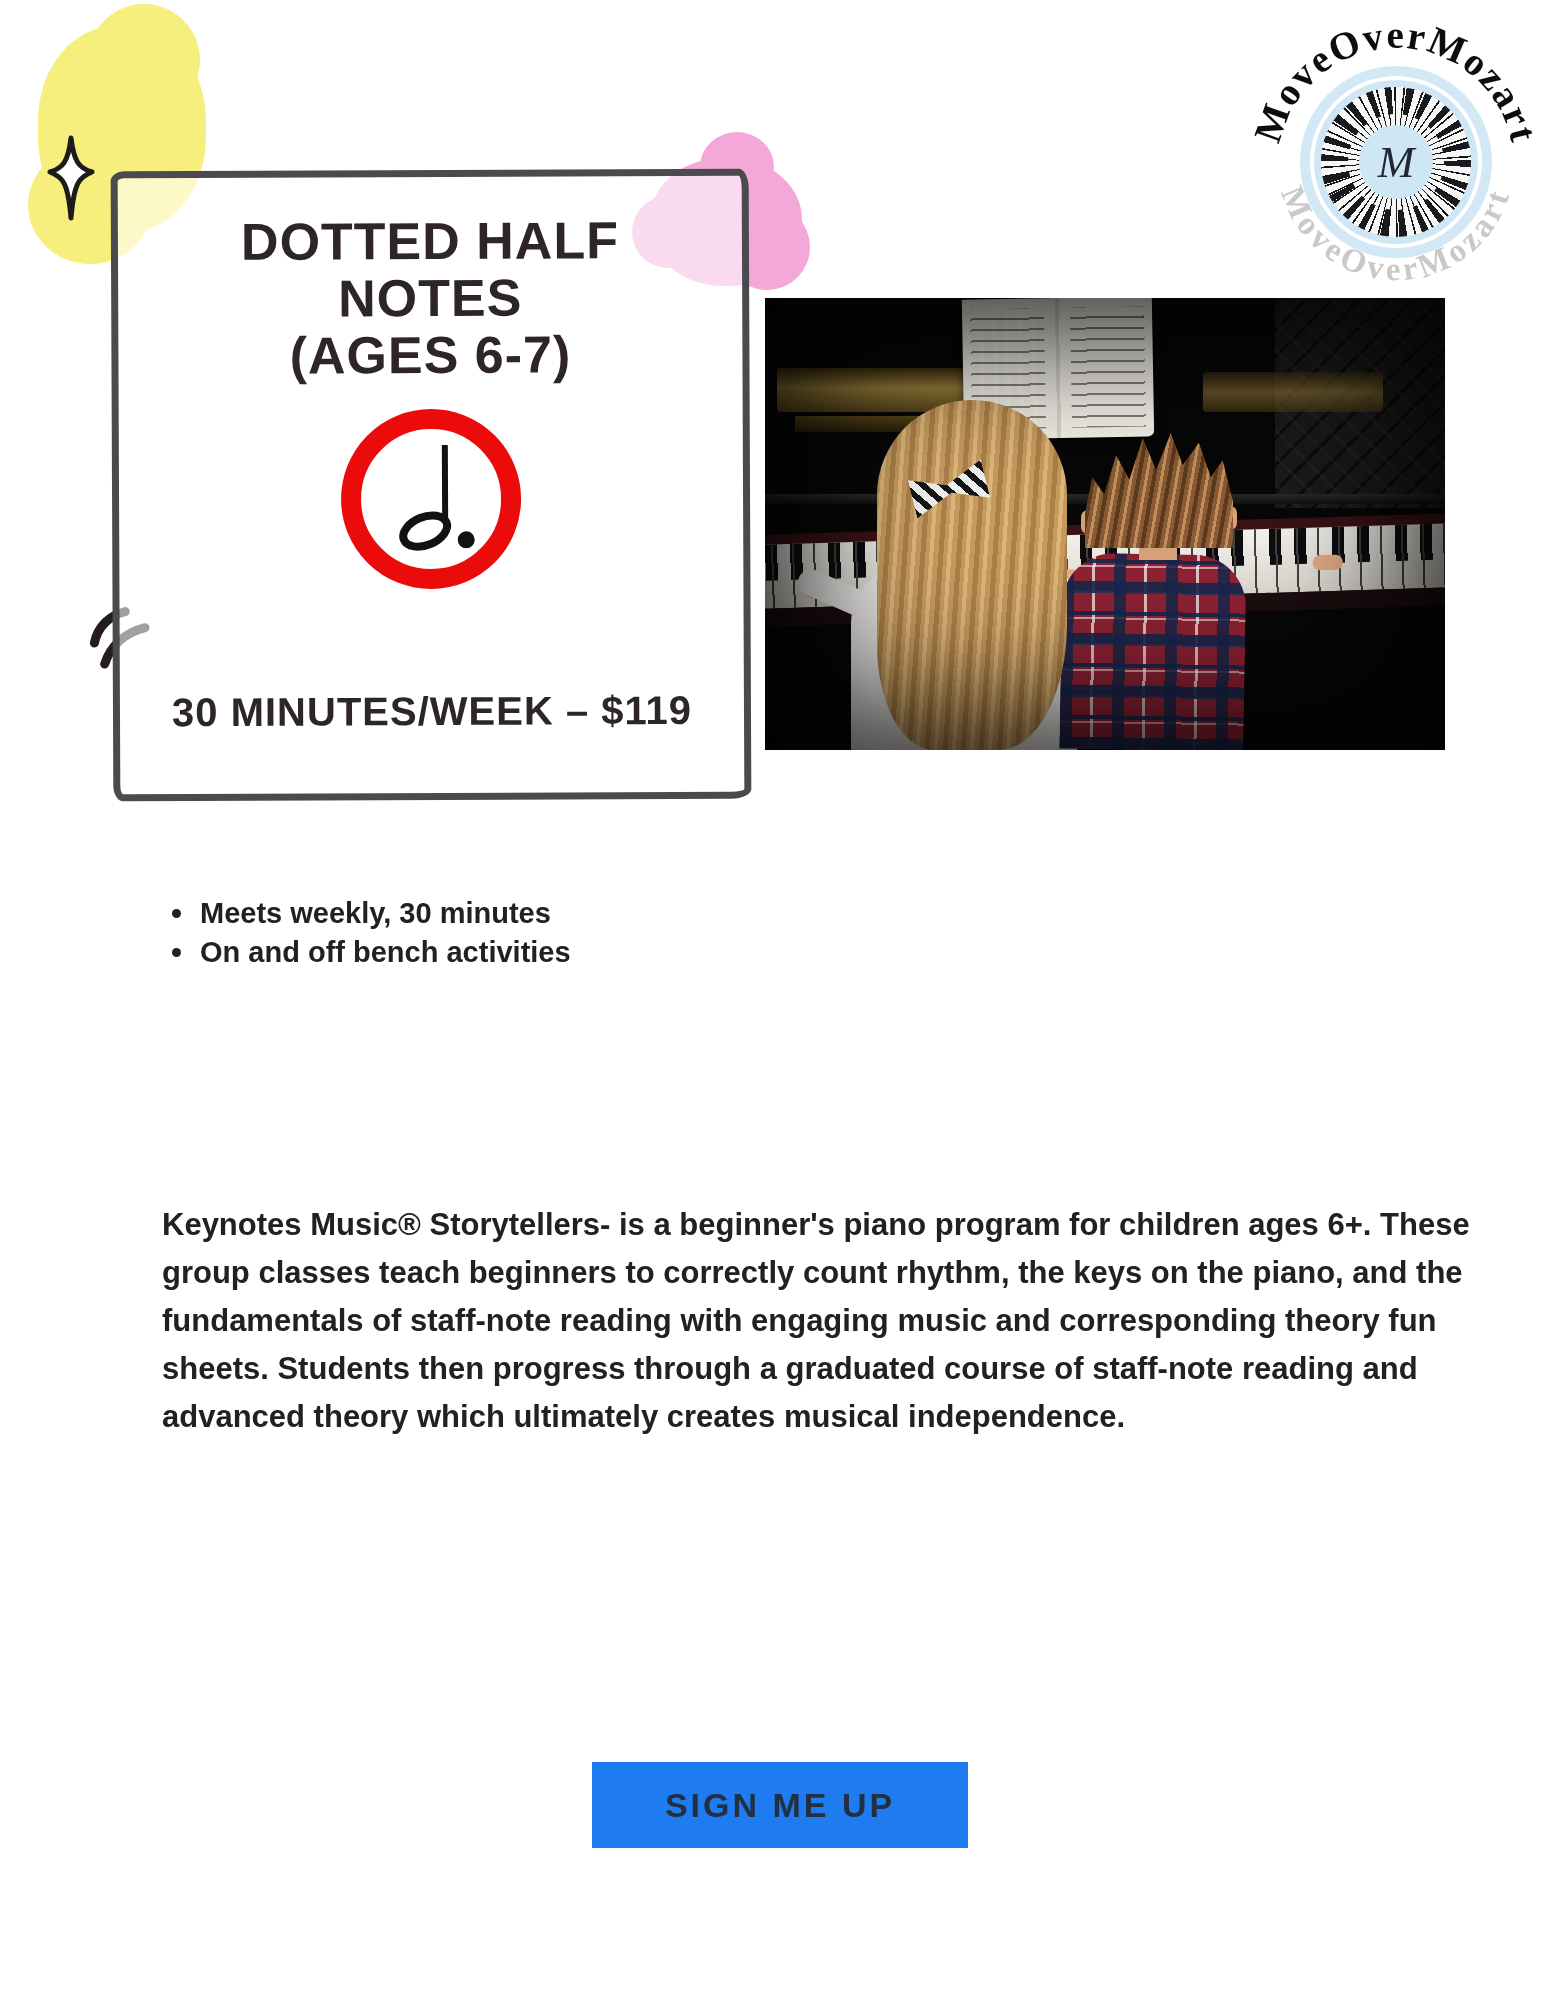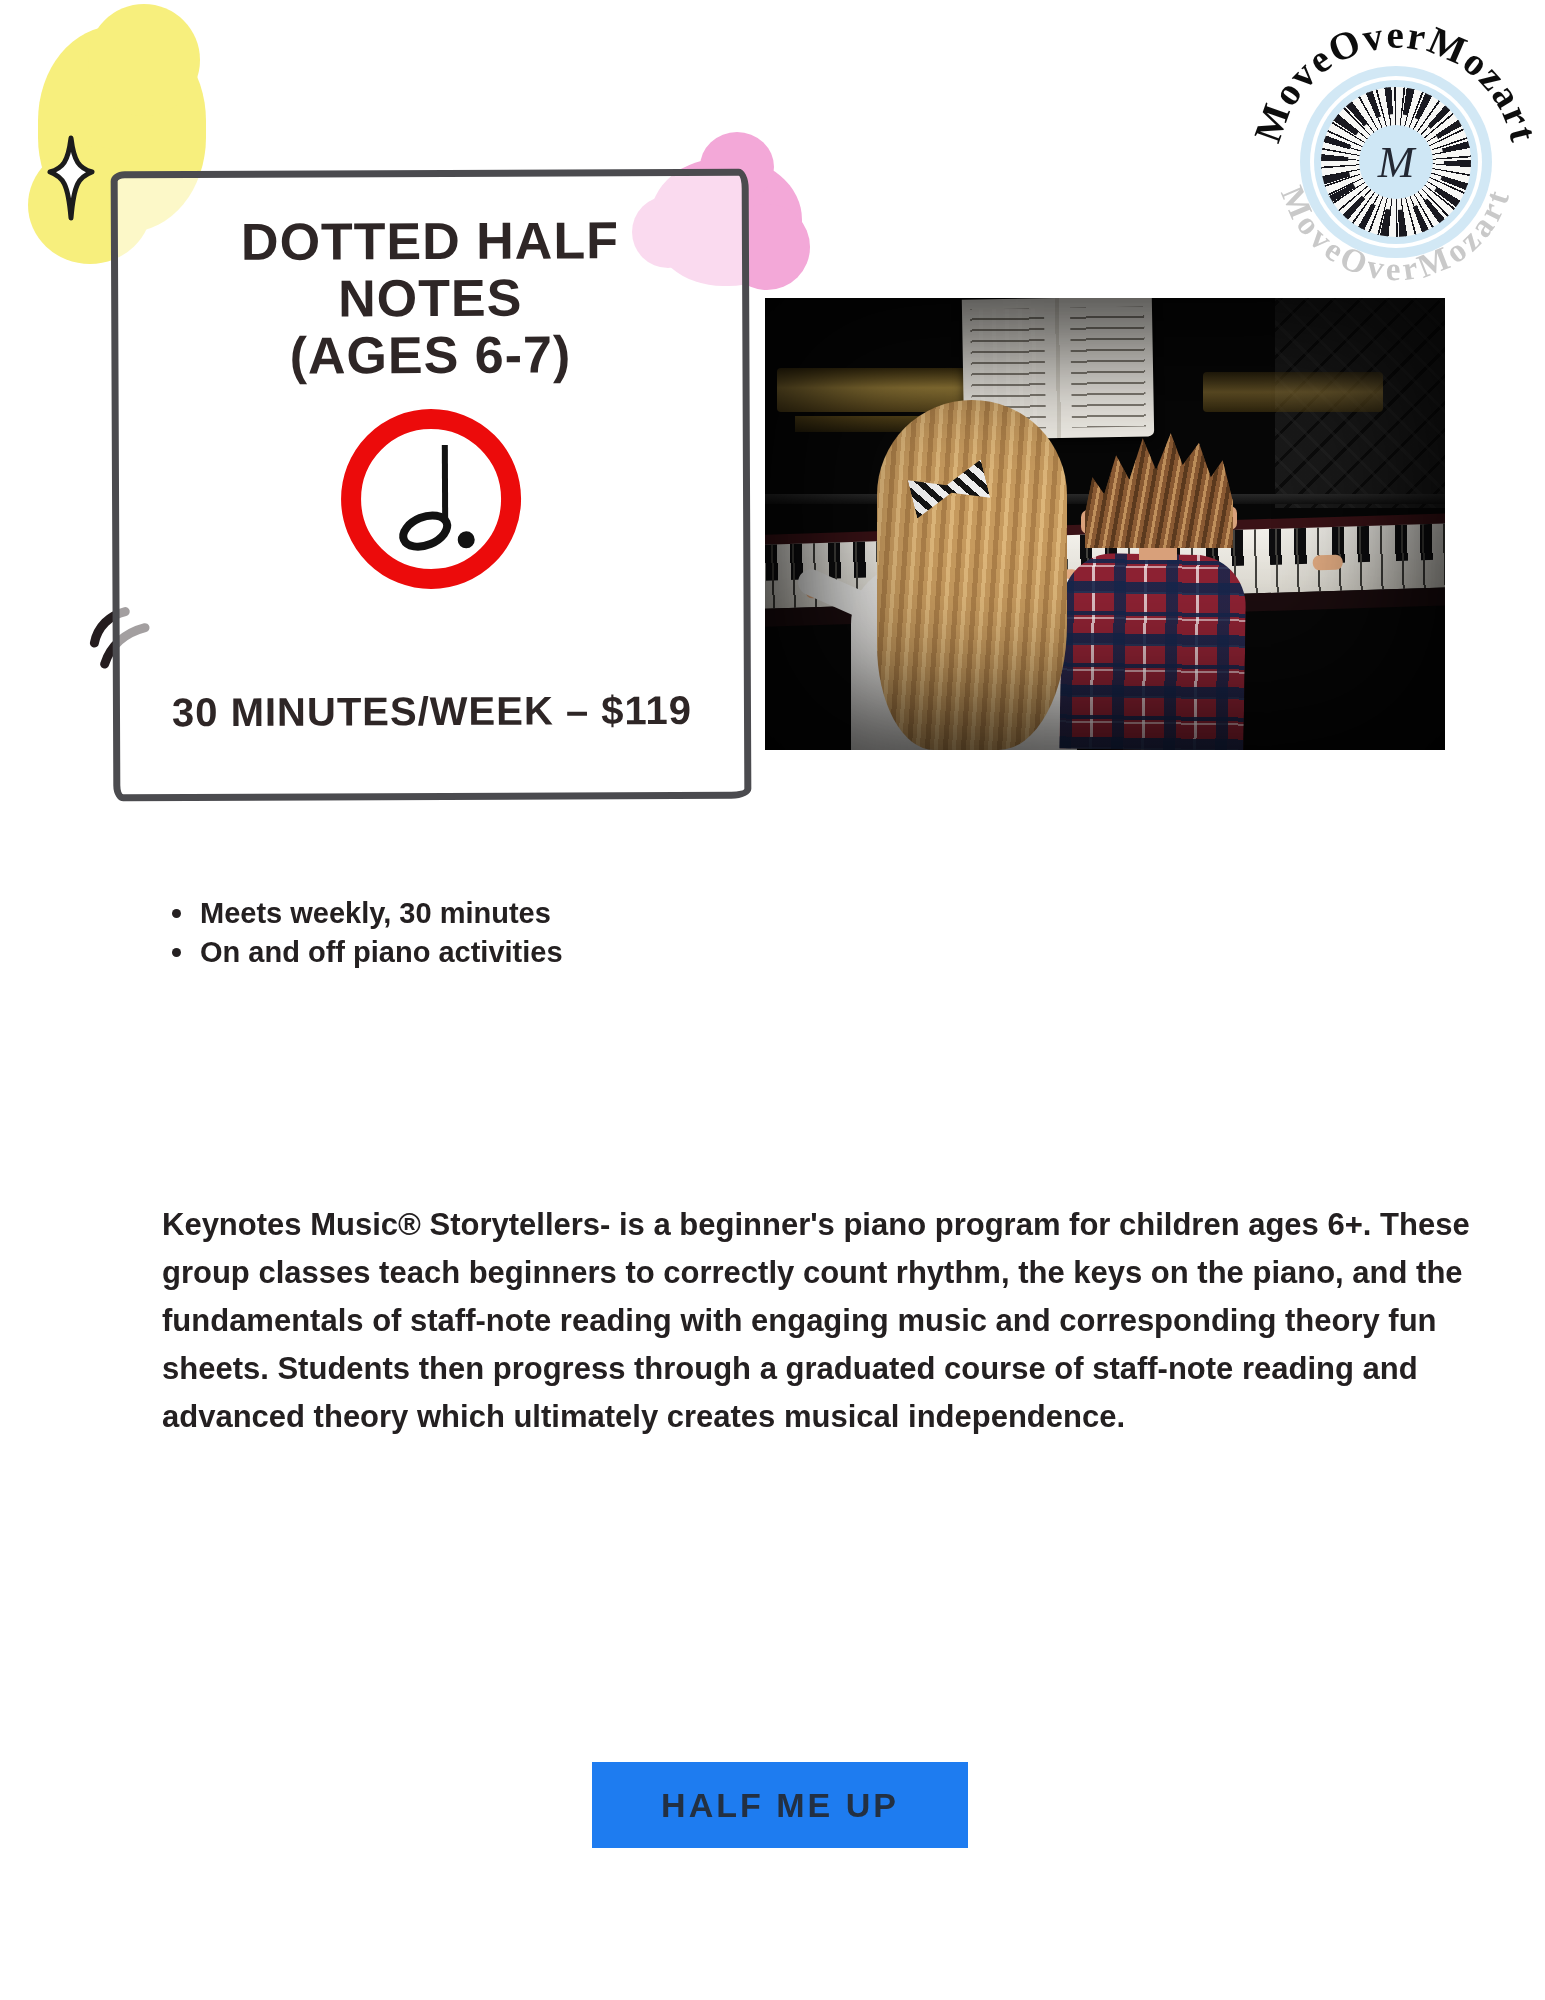--- a/index.html
+++ b/index.html
@@ -223,20 +223,20 @@
     <div class="b-earL"></div>
     <div class="b-earR"></div>
     <div class="b-hair"></div>
     <div class="g-hair"></div>
     <div class="g-bow"></div>
     <div class="p-vignette"></div>
   </div>
 
   <ul id="features">
     <li>Meets weekly, 30 minutes</li>
-    <li>On and off piano activities</li>
+    <li>On and off bench activities</li>
   </ul>
 
   <p class="para" id="para1">Keynotes Music® Storytellers- is a beginner's piano program for children ages 6+. These group classes teach beginners to correctly count rhythm, the keys on the piano, and the fundamentals of staff-note reading with engaging music and corresponding theory fun sheets. Students then progress through a graduated course of staff-note reading and advanced theory which ultimately creates musical independence.</p>
 
-  <button id="cta" style="background-color: rgb(30, 124, 240);">HALF ME UP</button>
+  <button id="cta" style="background-color: rgb(30, 124, 240);">SIGN ME UP</button>
 
 </div>
 
 </body></html>

